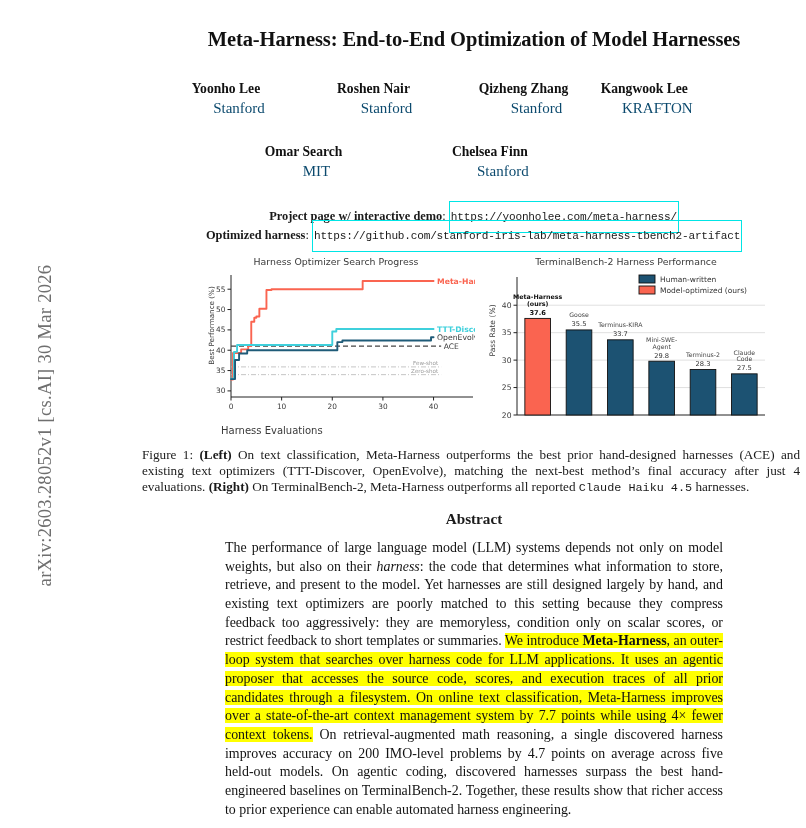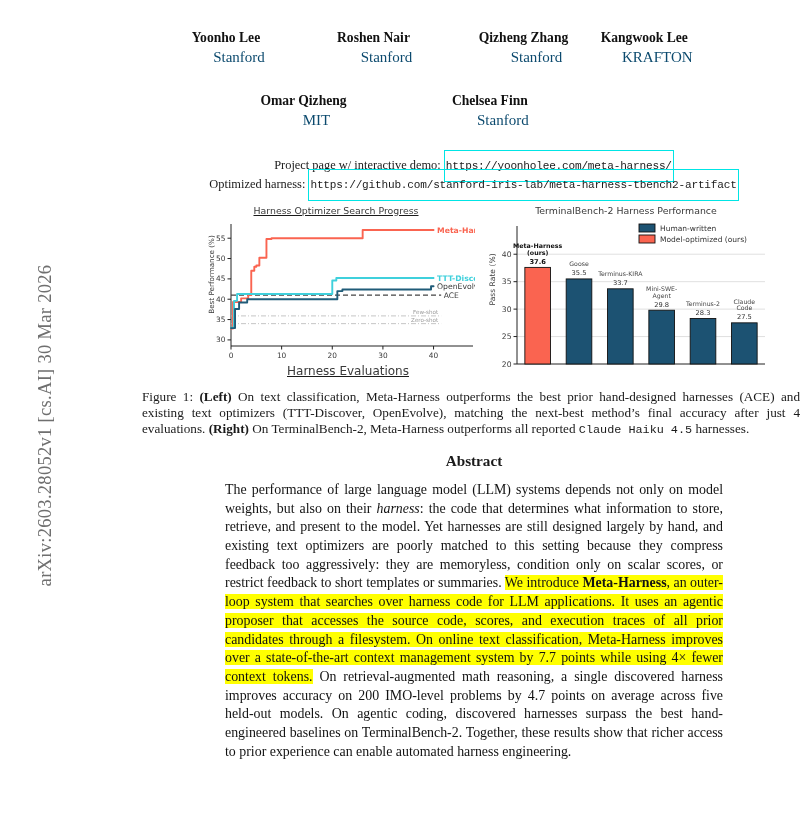--- a/index.html
+++ b/index.html
@@ -79,21 +79,21 @@
 
   
   #links-block {
     margin-top: 26px;
     text-align: center;
     font-family: "Liberation Serif", serif;
     font-size: 12.4px;
     line-height: 1.55;
   }
   .link-line { white-space: nowrap; }
-  .link-label { font-weight: normal; margin-top: 28px; }
+  .link-label { font-weight: bold; margin-top: 28px; }
   .url-box {
     font-family: "Liberation Mono", monospace;
     font-size: 11.1px;
     border: 1px solid #00e5e5;
     padding: 9px 1px;
     letter-spacing: -0.2px;
     color: #1a1a1a;
   }
 
   
@@ -107,44 +107,44 @@
   }
   .chart-block { position: relative; }
   .chart-title {
     text-align: center;
     font-family: "DejaVu Sans", sans-serif;
     font-size: 9.4px;
     color: #3a3a3a;
   }
 
   
-  #left-chart { width: 278px; text-decoration: underline; }
+  #left-chart { width: 278px; }
   #left-plot-wrap {
     position: relative;
     width: 278px;
     height: 142px;
     margin-top: 4px;
   }
   #left-ylabel {
     position: absolute;
     left: -46px;
     top: 50px;
     width: 120px;
     text-align: center;
     transform: rotate(-90deg);
     font-family: "DejaVu Sans", sans-serif;
     font-size: 7.2px;
     color: #3a3a3a;
   }
   #left-xlabel {
-    text-align: center;
+    text-align: left;
     font-family: "DejaVu Sans", sans-serif;
-    font-size: 12px;
+    font-size: 10px;
     color: #3a3a3a;
-    margin-top: 2px;
+    margin-top: 12px;
     padding-left: 24px;
   }
 
   
   #right-chart { width: 290px; margin-left: 6px; }
   #right-plot-wrap {
     position: relative;
     width: 290px;
     height: 150px;
     margin-top: 4px;
@@ -198,20 +198,21 @@
   #abstract-body b { font-weight: bold; }
   .hl { background: #ffff00; }
 </style>
 </head>
 <body>
 
 <div id="arxiv-stamp">arXiv:2603.28052v1  [cs.AI]  30 Mar 2026</div>
 
 <div id="page-column">
 
+  <h1 id="paper-title">Meta-Harness: End-to-End Optimization of Model Harnesses</h1>
 
   <div class="author-row" id="author-row-1">
     <div class="author-cell" style="width:140px">
       <span class="author-name">Yoonho Lee</span>
       <span class="author-affil">Stanford</span>
     </div>
     <div class="author-cell" style="width:155px">
       <span class="author-name">Roshen Nair</span>
       <span class="author-affil">Stanford</span>
     </div>
@@ -220,21 +221,21 @@
       <span class="author-affil">Stanford</span>
     </div>
     <div class="author-cell">
       <span class="author-name">Kangwook Lee</span>
       <span class="author-affil">KRAFTON</span>
     </div>
   </div>
 
   <div class="author-row" id="author-row-2">
     <div class="author-cell" style="width:295px">
-      <span class="author-name">Omar Qizheng</span>
+      <span class="author-name">Omar Search</span>
       <span class="author-affil">MIT</span>
     </div>
     <div class="author-cell">
       <span class="author-name">Chelsea Finn</span>
       <span class="author-affil">Stanford</span>
     </div>
   </div>
 
   <div id="links-block">
     <div class="link-line"><span class="link-label">Project page w/ interactive demo</span><span>: </span><span class="url-box">https://yoonholee.com/meta-harness/</span></div>

